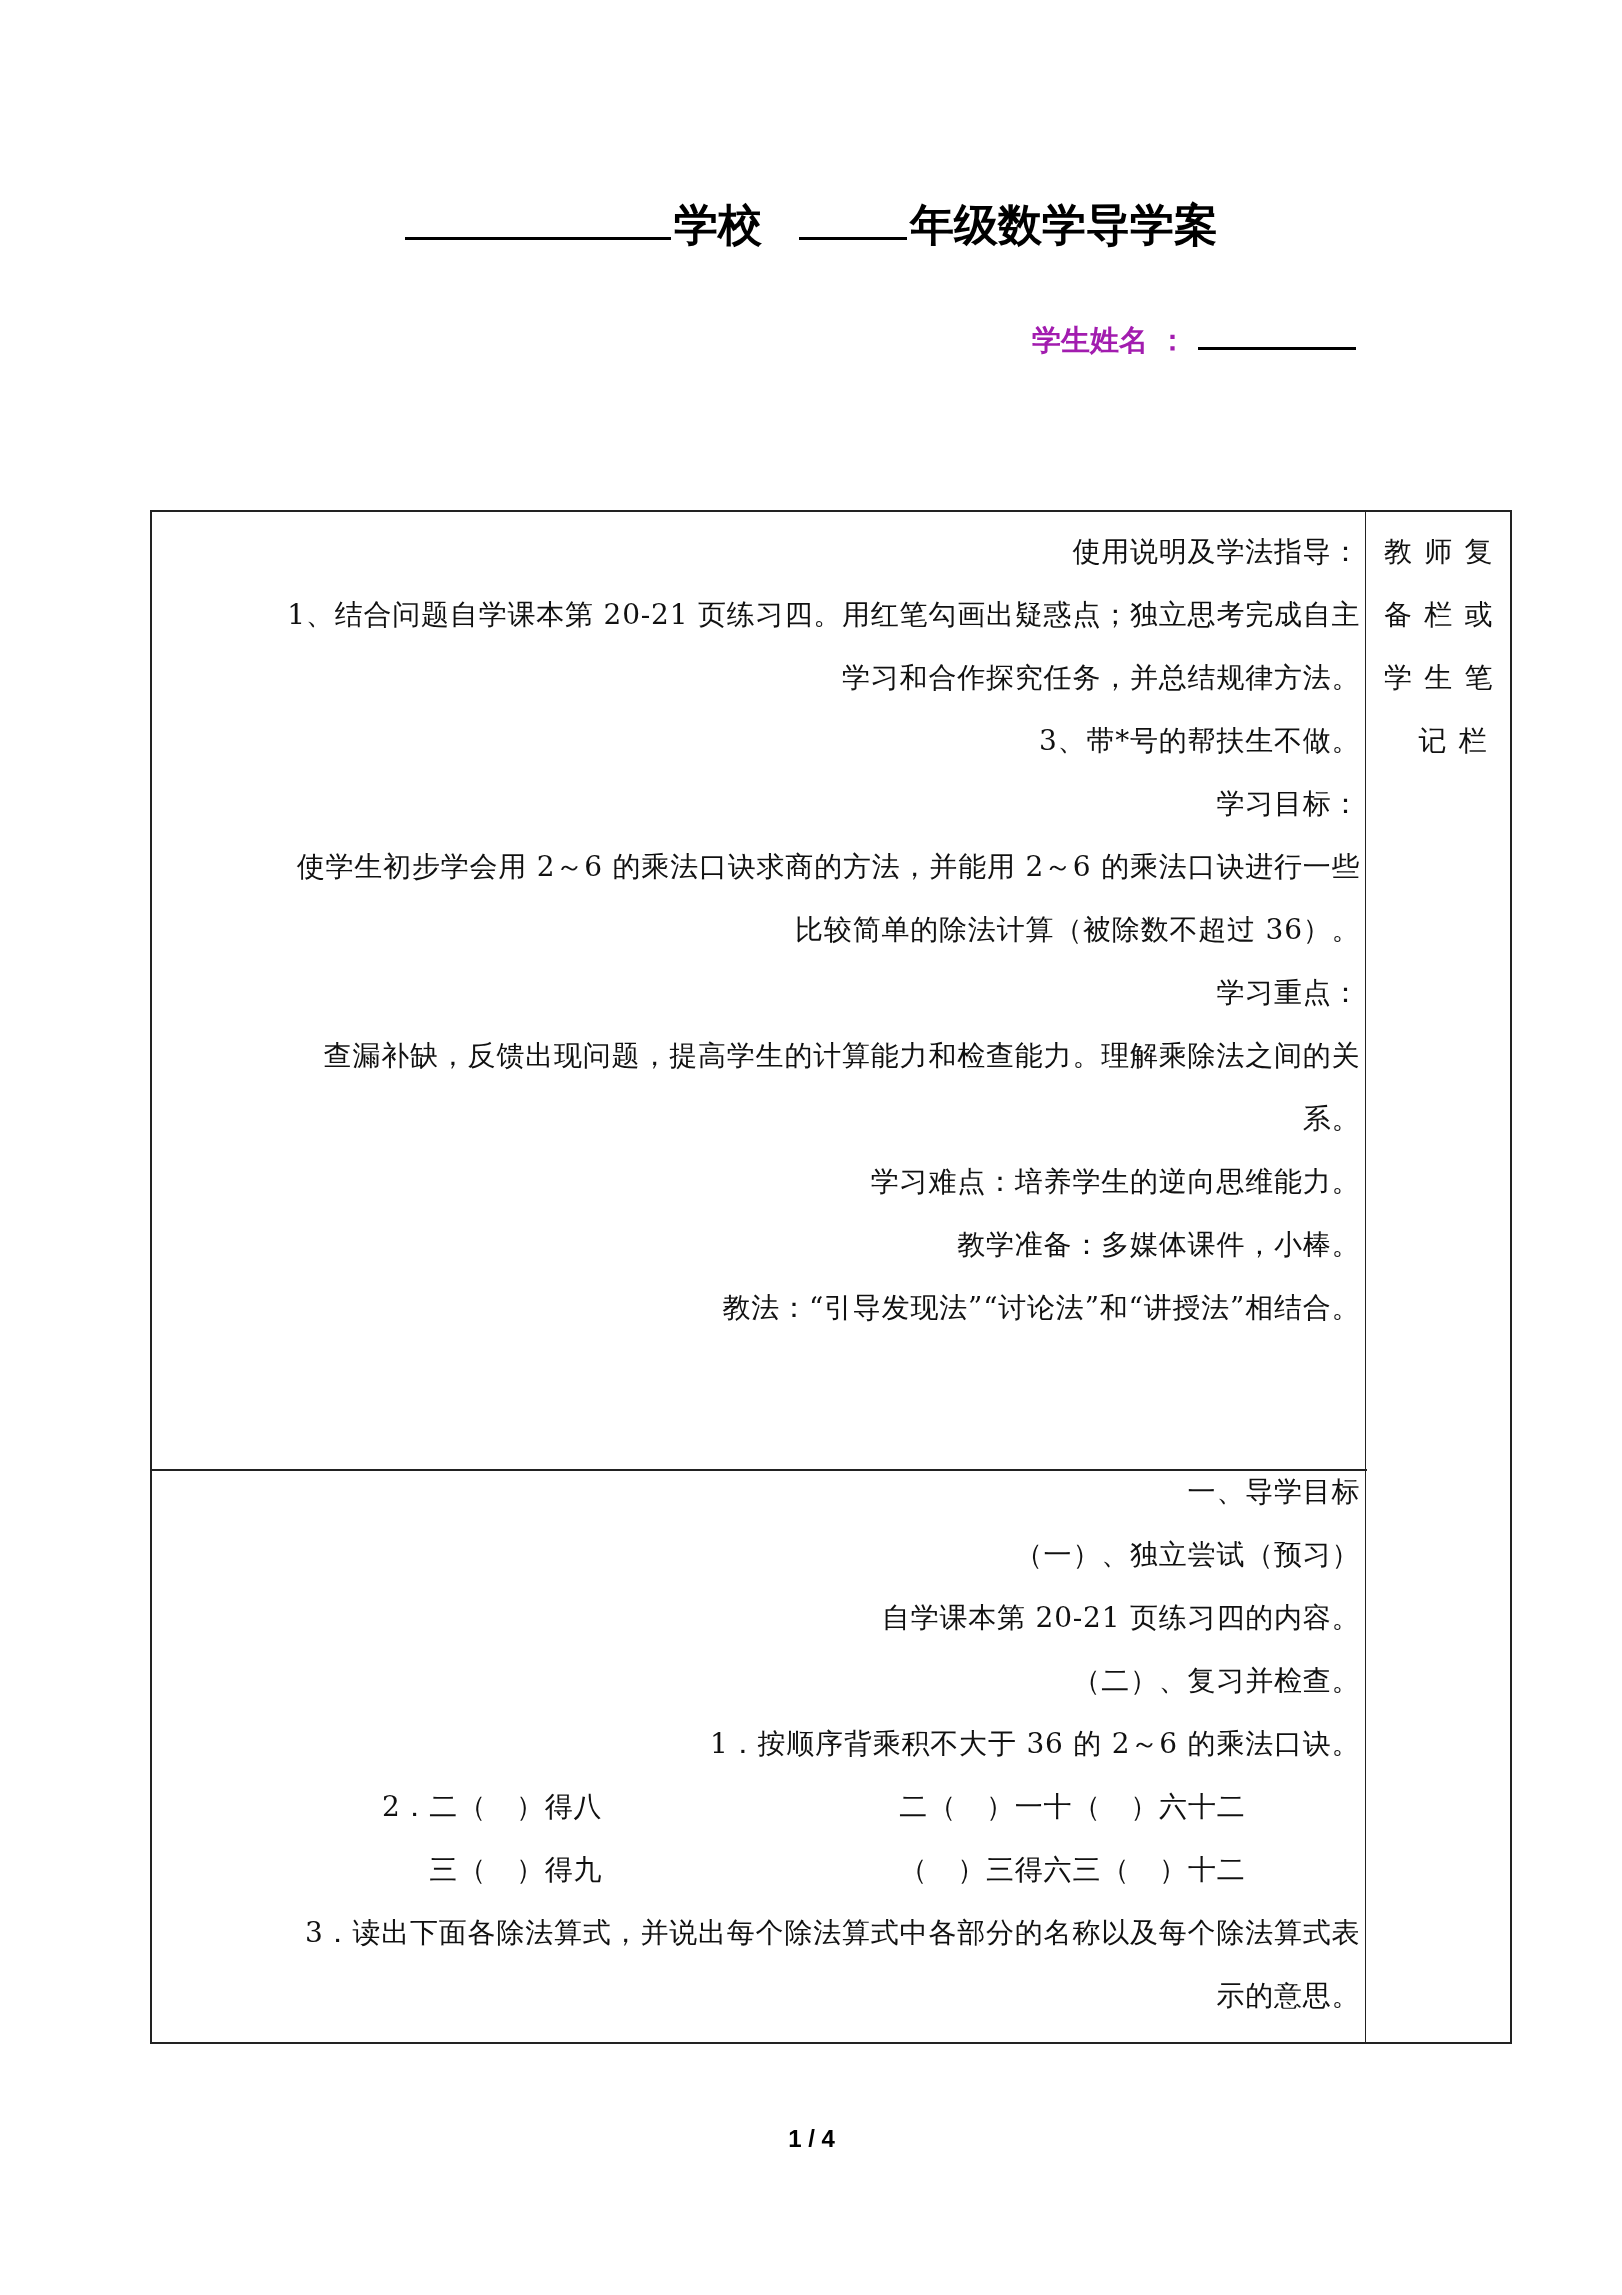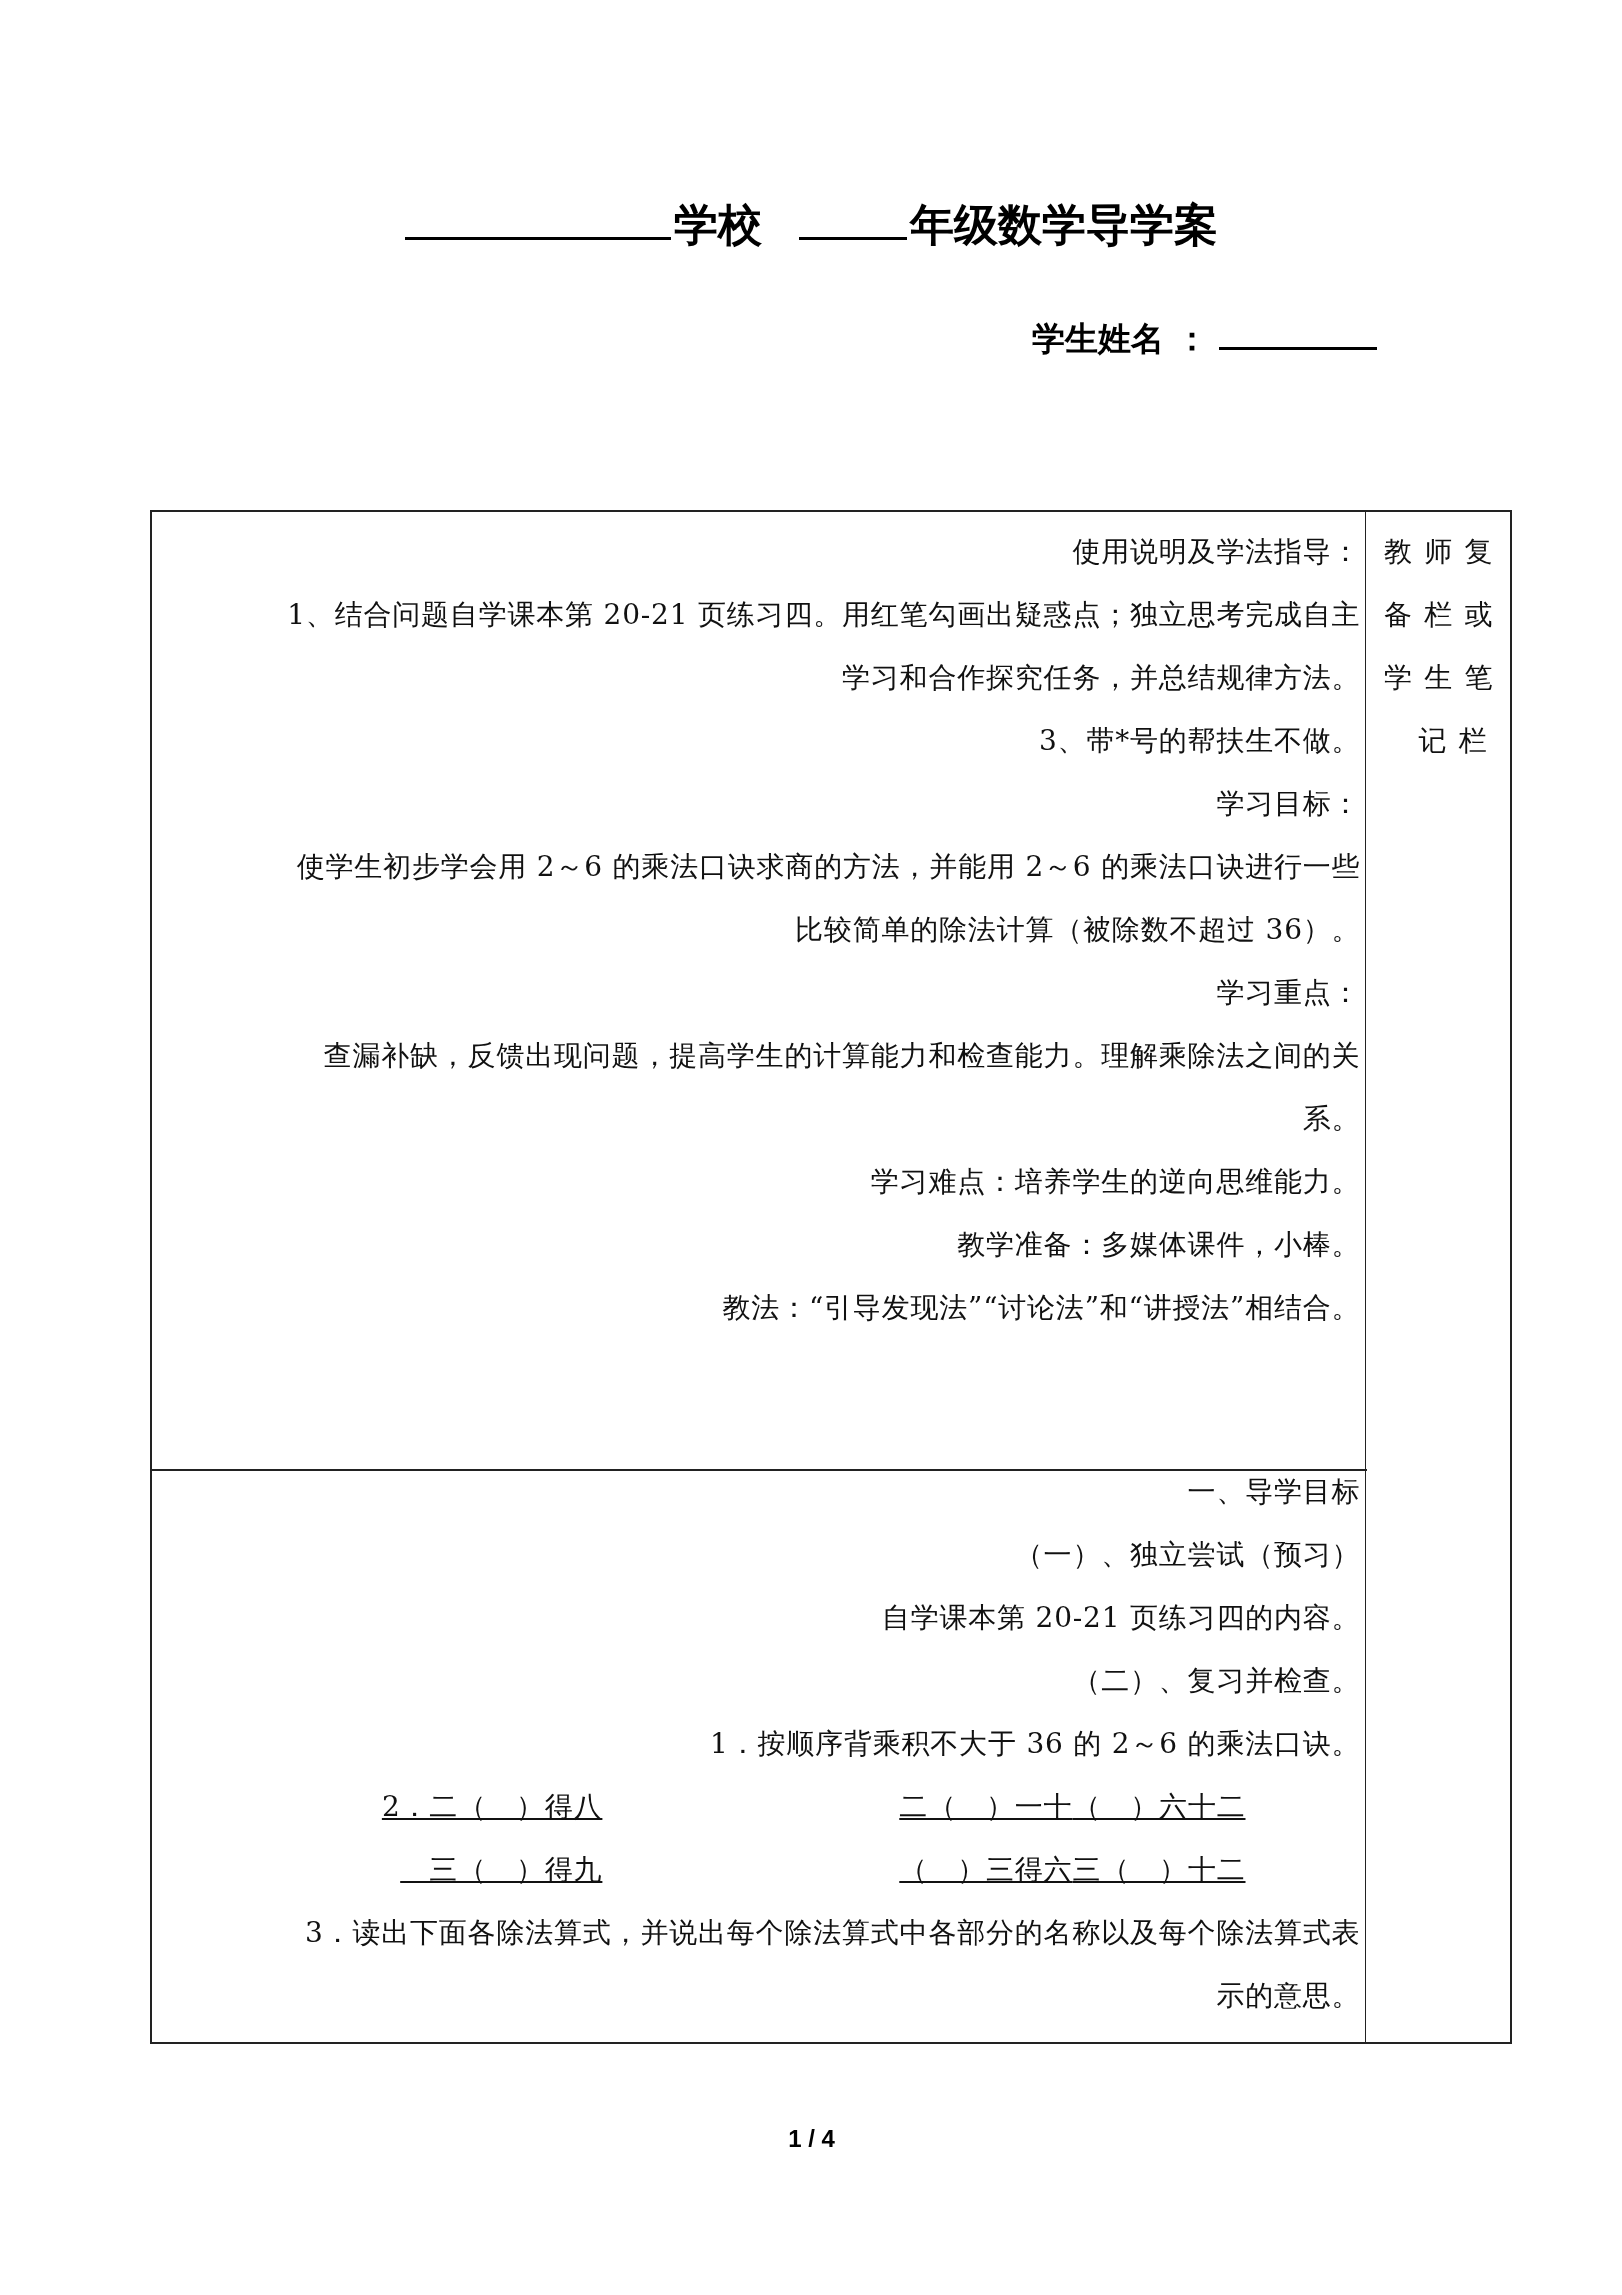--- a/index.html
+++ b/index.html
@@ -12,40 +12,40 @@
       font-family: "DejaVu Sans", "Liberation Sans", sans-serif;
       font-weight: bold; font-size: 44px; line-height: 46px; color: #000;
       white-space: nowrap;
     }
     .title .blank { display: inline-block; border-bottom: 3.1px solid #000; height: 34px; vertical-align: baseline; }
     .title .blank.school { width: 266px; margin-right: 3.1px; }
     .title .blank.grade { width: 108px; margin-left: 37px; margin-right: 3.1px; }
     .student {
       position: absolute; left: 1032px; top: 316px;
       font-family: "DejaVu Sans", "Liberation Sans", sans-serif;
-      font-weight: bold; font-size: 33px; line-height: 43px; color: #000000; white-space: nowrap;
+      font-weight: bold; font-size: 29px; line-height: 43px; color: #a21caf; white-space: nowrap;
     }
     .student .blank { display: inline-block; width: 158px; border-bottom: 3.1px solid #000; height: 31px; margin-left: 10.8px; vertical-align: baseline; }
 
     .tbl {
       position: absolute; left: 150px; top: 510px; width: 1362px; height: 1534px;
       border: 2.3px solid #222; box-sizing: border-box;
     }
     .vdiv { position: absolute; left: 1213px; top: 0; bottom: 0; border-left: 1.5px solid #222; }
     .hdiv { position: absolute; left: 0; width: 1215px; top: 957px; border-top: 2.3px solid #222; }
 
     .cell1 { position: absolute; left: 15.4px; top: 7.7px; width: 1193px; }
     .cell2 { position: absolute; left: 15.4px; top: 948px; width: 1193px; }
     .line { font-size: 28px; line-height: 63px; white-space: nowrap; letter-spacing: 0.8px; text-align: right; }
     .side {
       position: absolute; left: 1232px; top: 7.7px; width: 115px;
     }
     .side .line { letter-spacing: 12.3px; }
 
-    .row2 { display: flex; text-decoration: underline; }
+    .row2 { display: flex; }
     .row2 span { white-space: pre; }
     .c1 { width: 435px; }
     .c2 { width: 470px; }
     .c3 { }
 
     .pagenum {
       position: absolute; left: 0; width: 1623px; top: 2125px; text-align: center;
       font-family: "Liberation Sans", sans-serif; font-weight: bold; font-size: 24px; color: #000;
     }
   </style>

